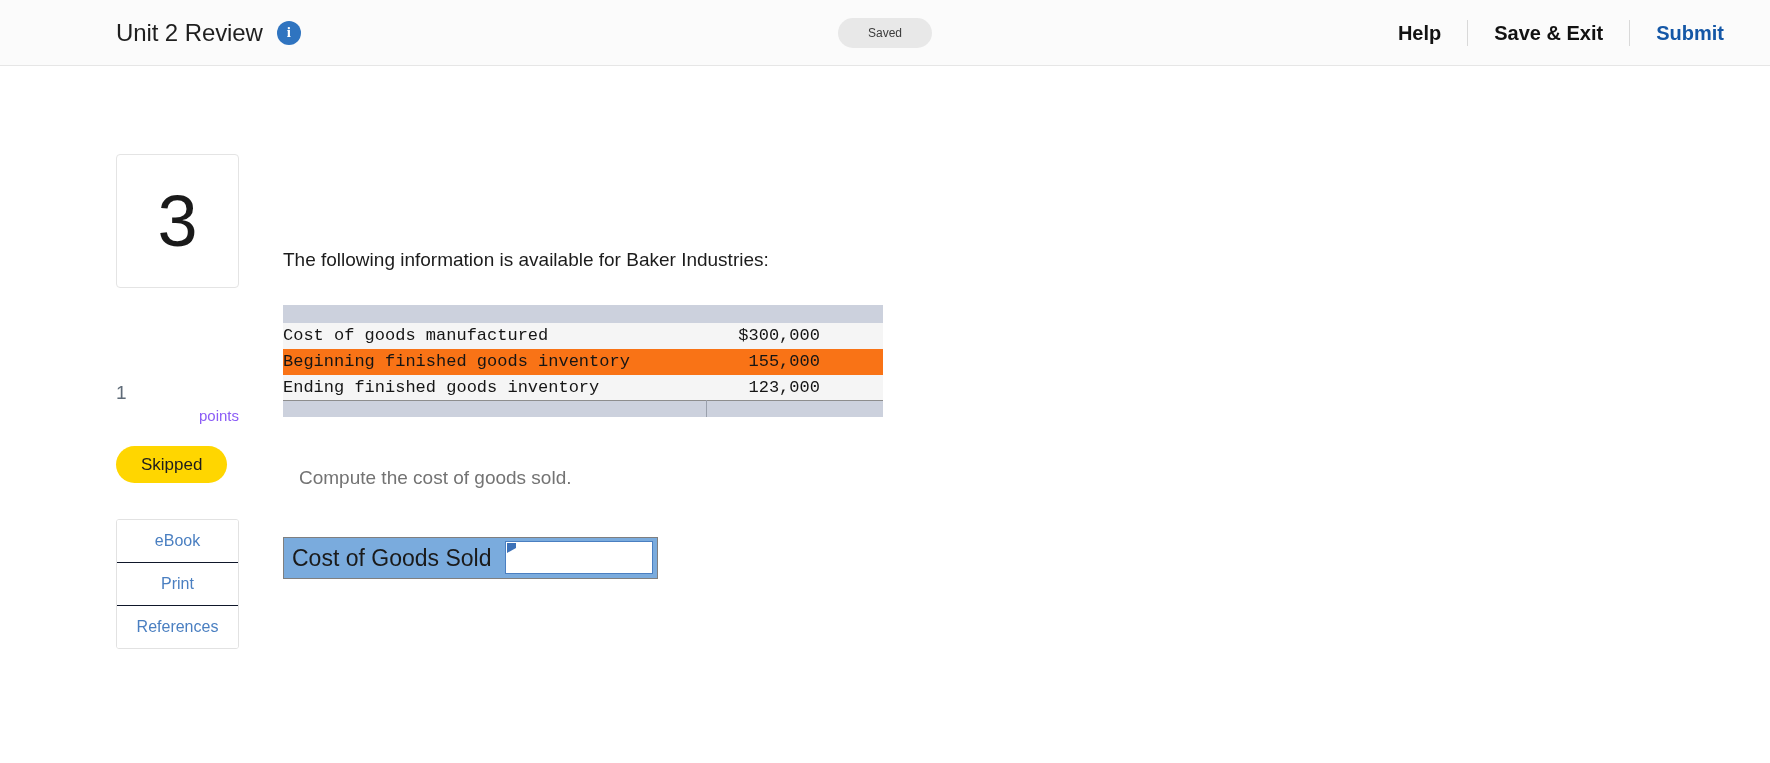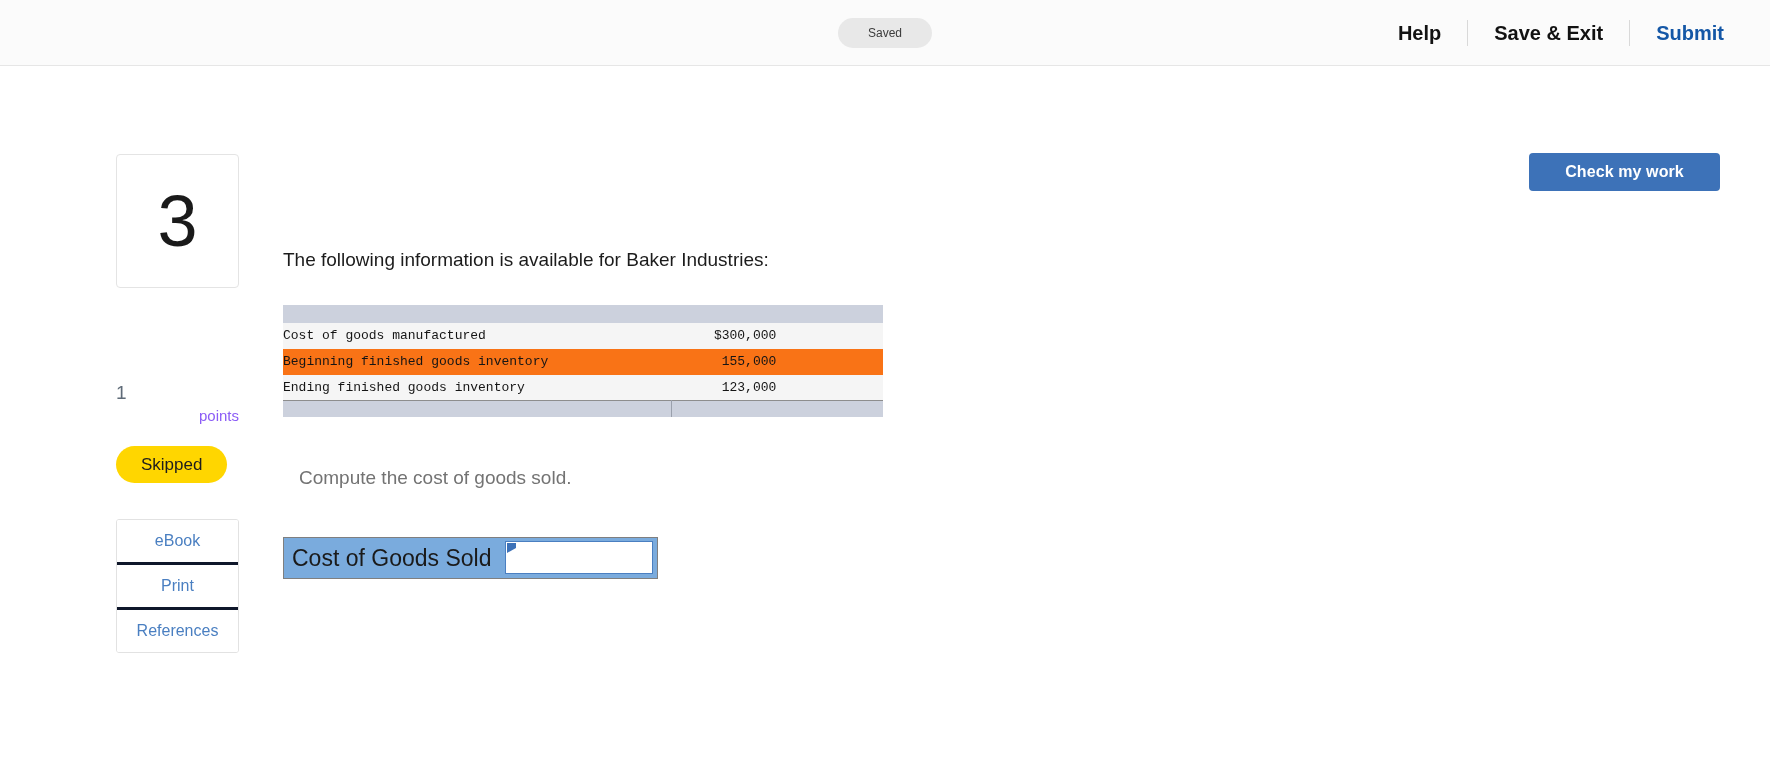--- a/index.html
+++ b/index.html
@@ -174,21 +174,21 @@
     background: #ffffff;
   }
   .rail-btn {
     display: block;
     width: 100%;
     text-align: center;
     font-size: 16px;
     color: #4a7fc1;
     padding: 12px 0;
     border: none;
-    border-bottom: 3px solid #0f172a;
+    border-bottom: 1px solid #0f172a;
     background: #ffffff;
     font-family: "Liberation Sans", sans-serif;
     cursor: pointer;
   }
   .rail-btn:last-child { border-bottom: none; }
 
   
   .qcol {
     position: absolute;
     left: 283px;
@@ -202,21 +202,21 @@
     padding-top: 93px;
     line-height: 1.4;
   }
 
   
   .exhibit {
     margin-top: 31px;
     width: 600px;
     border-collapse: collapse;
     font-family: "Liberation Mono", monospace;
-    font-size: 13px;
+    font-size: 17px;
     color: #151515;
   }
   .exhibit td { padding: 0; }
   .exhibit .bar-row td {
     background: #ccd1dd;
     height: 18px;
   }
   .exhibit .foot-row td {
     background: #ccd1dd;
     height: 16px;
@@ -302,35 +302,38 @@
     border-top: 5px solid #3d72b8;
     border-bottom: 5px solid transparent;
     border-left: 9px solid #3d72b8;
     pointer-events: none;
   }
 </style>
 </head>
 <body>
 
 <div class="topbar">
+  <div class="topbar-left">
+    <span class="page-title">Unit 2 Review</span>
+    <span class="info-icon">i</span>
+  </div>
 
   <div class="saved-pill">Saved</div>
 
   <div class="topbar-right">
     <a class="topnav-link">Help</a>
     <span class="topnav-divider"></span>
     <a class="topnav-link">Save &amp; Exit</a>
     <span class="topnav-divider"></span>
     <a class="topnav-link accent">Submit</a>
   </div>
 </div>
 
 <div class="content">
 
-  <button class="check-work-btn">Check my work</button>
 
   <div class="rail">
     <div class="qnum-card">
       <span class="qnum">3</span>
     </div>
 
     <div class="points-block">
       <div class="points-value">1</div>
       <div class="points-label">points</div>
     </div>

